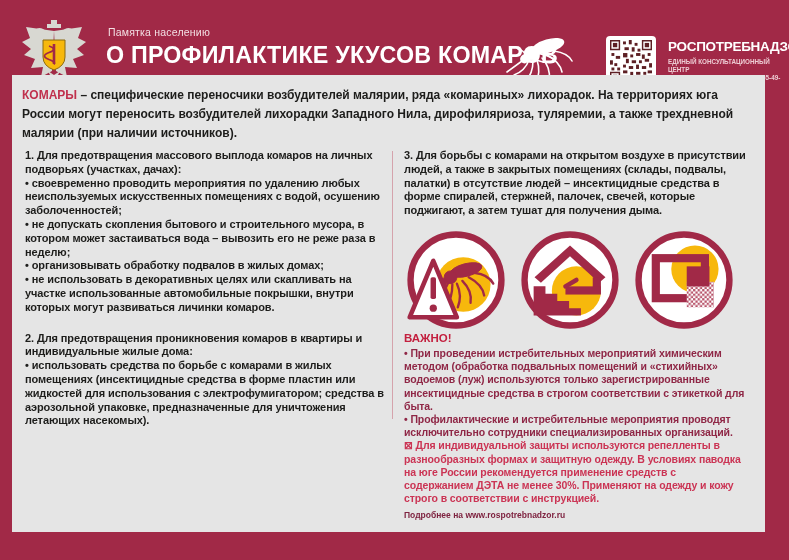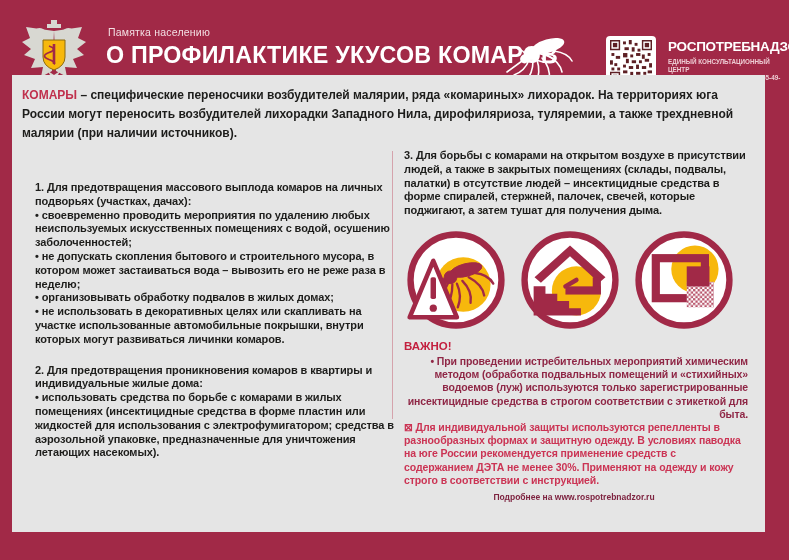--- a/index.html
+++ b/index.html
@@ -31,39 +31,39 @@
   .brand { position: absolute; left: 668px; top: 24px; width: 118px; }
   .brand-name { font-size: 13.5px; font-weight: 700; letter-spacing: -.3px; white-space: nowrap; }
   .brand-sub { margin-top: 4px; font-size: 6.3px; font-weight: 700; color: #eecdd4; line-height: 8px; }
   
   .content {
     position: absolute; left: 12px; top: 75px; width: 753px; height: 457px;
     background: #e5e5e5; padding: 11px 10px 0 10px;
   }
   .intro { width: 718px; font-size: 12px; font-weight: 700; line-height: 19px; color: #1d1d1b; }
   .intro .lead { color: #c0304c; }
-  .col-left  { position: absolute; left: 23px;  top: 74px; width: 360px; margin-top: 32px; }
+  .col-left  { position: absolute; left: 13px;  top: 74px; width: 360px; }
   .col-right { position: absolute; left: 392px; top: 74px; width: 344px; }
   .divider { position: absolute; left: 380px; top: 76px; width: 1px; height: 268px; background: #d5a3ac; }
   p.body, .sec-head {
     font-size: 11px; font-weight: 700; line-height: 13.8px;
     color: #1d1d1b; letter-spacing: -.1px;
   }
   .sec2 { margin-top: 17px; }
   
   .picto-row { display: flex; gap: 14px; margin: 12px 0 0 2px; }
   .picto { width: 100px; height: 100px; }
   
-  .important { margin-top: 10px; }
+  .important { margin-top: 2px; }
   .important-head { font-size: 11.5px; font-weight: 700; color: #c3203f; margin-bottom: 3px; }
   .imp-item { font-size: 10.5px; font-weight: 700; line-height: 13.2px; letter-spacing: -.1px; }
-  .imp-item.dark { color: #8f2746; text-align: right; }
+  .imp-item.dark { color: #8f2746; }
   .imp-item.bright { color: #cb3454; }
   .more-note {
-    margin-top: 5px; text-align: center; padding-right: 4px;
+    margin-top: 5px; text-align: left; padding-right: 4px;
     font-size: 8.5px; font-weight: 700; color: #7e2340;
   }
 </style>
 </head>
 <body>
 
 <div class="header">
   <svg class="emblem" viewBox="0 0 72 66">
     <g fill="#d8d8d2">
       <path d="M33 1 h6 v4 h-6 z M29 5 h14 v4 h-14 z"></path>
@@ -225,18 +225,19 @@
         <circle cx="67" cy="43" r="26" fill="#f7b80c"></circle>
         <rect x="24" y="31" width="54" height="44" fill="none" stroke="#a12947" stroke-width="9"></rect>
         <rect x="58" y="57" width="30" height="28" fill="url(#net)"></rect>
         <rect x="58" y="40" width="25" height="22" fill="#a12947"></rect>
       </svg>
     </div>
 
     <div class="important">
       <div class="important-head">ВАЖНО!</div>
       <p class="imp-item dark">•  При проведении истребительных мероприятий химическим методом (обработка подвальных помещений и «стихийных» водоемов (луж) используются только зарегистрированные инсектицидные средства в строгом соответствии с этикеткой для быта.</p>
+      <p class="imp-item dark">•  Профилактические и истребительные мероприятия проводят исключительно сотрудники специализированных организаций.</p>
       <p class="imp-item bright">⊠ Для индивидуальной защиты используются репелленты в разнообразных формах и защитную одежду. В условиях паводка на юге России рекомендуется применение средств с содержанием ДЭТА не менее 30%. Применяют на одежду и кожу строго в соответствии с инструкцией.</p>
       <div class="more-note">Подробнее на www.rospotrebnadzor.ru</div>
     </div>
   </div>
 
 </div>
 
 </body></html>

